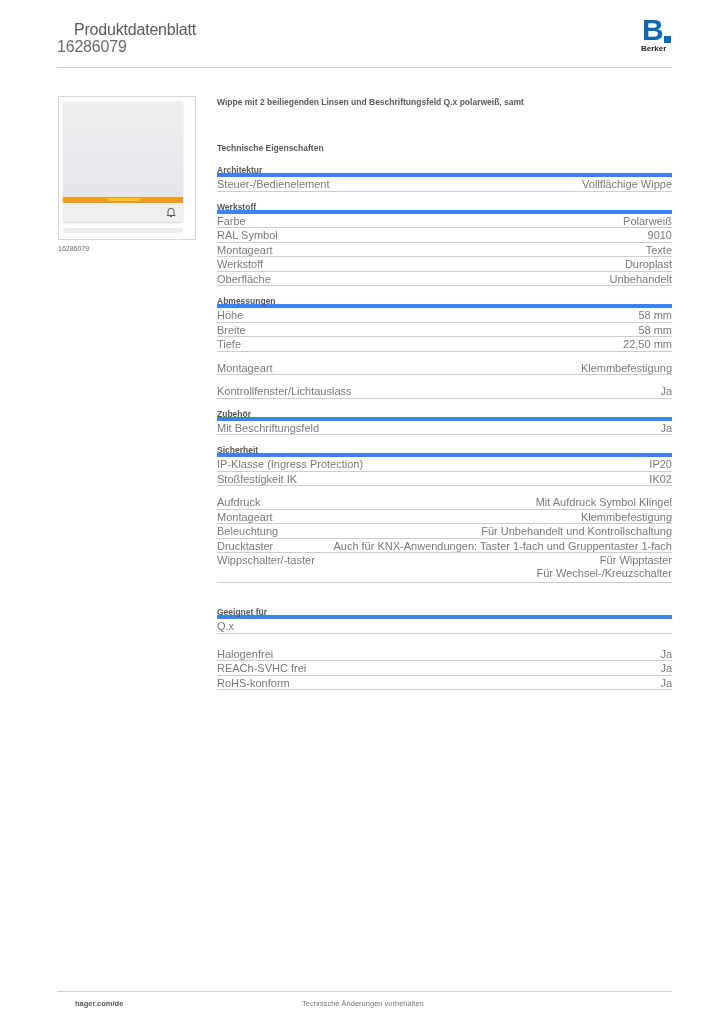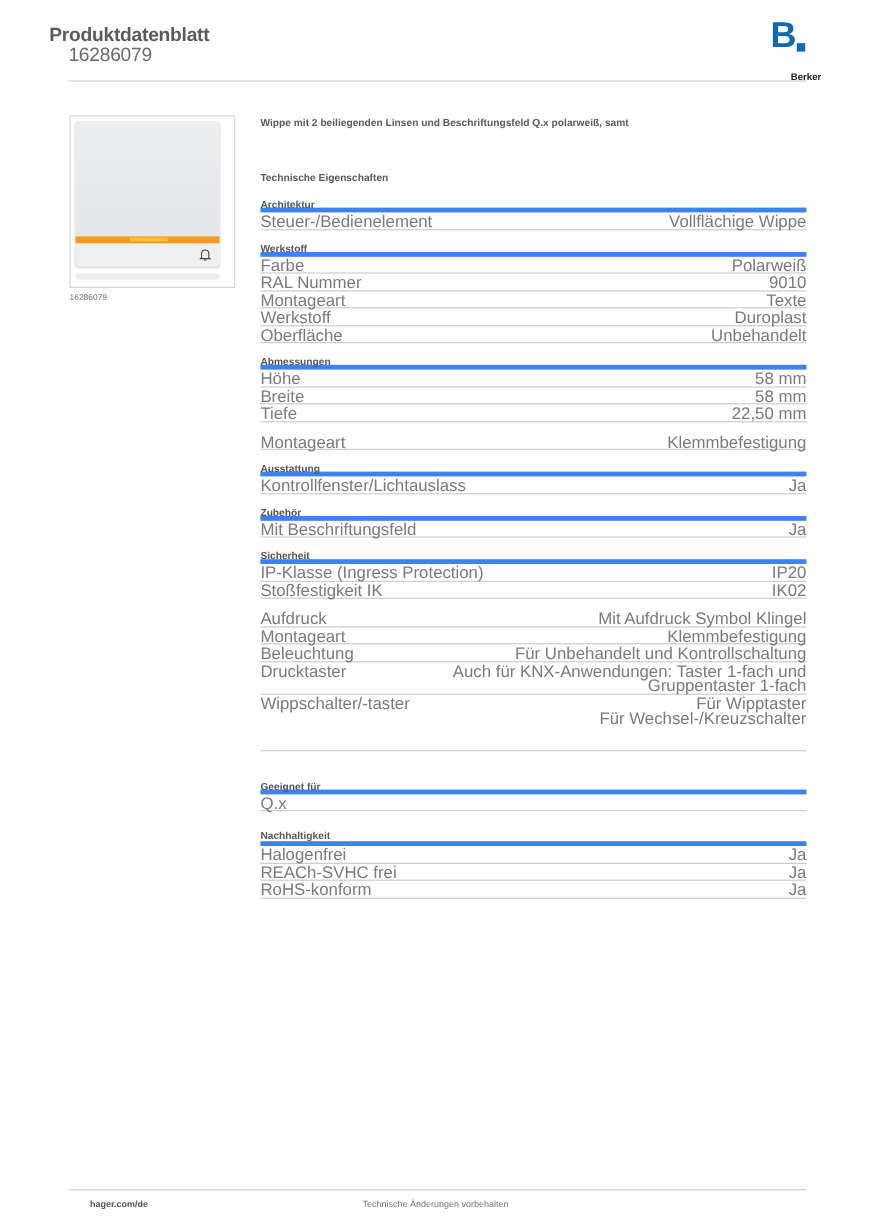--- a/index.html
+++ b/index.html
@@ -4,44 +4,44 @@
   <style>
     * { box-sizing: border-box; margin: 0; padding: 0; }
     html, body { width: 724px; height: 1024px; background: #ffffff; }
     body {
       position: relative;
       font-family: "Liberation Sans", sans-serif;
       color: #555;
       overflow: hidden;
     }
     .header-title {
-      position: absolute; left: 41px; top: 21px;
-      font-size: 16px; font-weight: bold; color: #5a5a5a; letter-spacing: -0.2px;
+      position: absolute; left: 74px; top: 21px;
+      font-size: 16px; font-weight: normal; color: #5a5a5a; letter-spacing: -0.2px;
     }
     .header-number {
       position: absolute; left: 57px; top: 38px;
       font-size: 16px; color: #6a6a6a; letter-spacing: -0.2px;
     }
     .header-rule {
       position: absolute; left: 57px; top: 67px; width: 615px; height: 1px; background: #cfcfcf;
     }
     .logo {
       position: absolute; left: 638px; top: 15px; width: 40px; height: 40px;
     }
     .logo-b {
       position: absolute; left: 4px; top: 0px;
       font-size: 30px; font-weight: bold; color: #0a6ab3; line-height: 30px;
       font-family: "Liberation Sans", sans-serif;
     }
     .logo-dot {
       position: absolute; left: 26px; top: 21px; width: 7px; height: 7px; background: #0a6ab3;
     }
     .logo-text {
-      position: absolute; left: 21px; top: 29px;
-      font-size: 8px; font-weight: bold; color: #222; letter-spacing: 0px; margin-top: 16px;
+      position: absolute; left: 3px; top: 29px;
+      font-size: 8px; font-weight: bold; color: #222; letter-spacing: 0px;
     }
     
     .product-frame {
       position: absolute; left: 58px; top: 96px; width: 138px; height: 144px;
       border: 1px solid #d8d8d8; background: #fff;
     }
     .rocker {
       position: absolute; left: 4px; top: 4px; width: 120px; height: 121px;
       background: #e9eaec; border-radius: 3px;
       box-shadow: 0 1px 2px rgba(0,0,0,0.18);
@@ -78,21 +78,21 @@
     .tech-heading {
       margin-top: 32px; font-size: 8.5px; font-weight: bold; color: #5a5a5a; height: 14px; line-height: 14px;
     }
     .section { margin-top: 9px; }
     .section-title {
       font-size: 8.5px; font-weight: bold; color: #555; line-height: 12px; height: 13px;
       border-bottom: 4px solid #3b82f6;
     }
     .row {
       display: flex; justify-content: space-between; align-items: flex-start;
-      font-size: 14px; color: #7a7a7a; line-height: 12.5px; min-height: 14.5px;
+      font-size: 11px; color: #7a7a7a; line-height: 12.5px; min-height: 14.5px;
       padding-top: 1px;
       border-bottom: 1px solid #cdcdcd;
     }
     .row .val { text-align: right; }
     .row .val span { display: block; }
     .spacer-lg { height: 14px; }
     
     .footer-rule {
       position: absolute; left: 57px; top: 991px; width: 615px; height: 1px; background: #cfcfcf;
     }
@@ -145,21 +145,21 @@
     </div>
   </div>
 
   <div class="section">
     <div class="section-title">Werkstoff</div>
     <div class="row">
       <span>Farbe</span>
       <span class="val">Polarweiß</span>
     </div>
     <div class="row">
-      <span>RAL Nummer</span>
+      <span>RAL Symbol</span>
       <span class="val">9010</span>
     </div>
     <div class="row">
       <span>Montageart</span>
       <span class="val">Texte</span>
     </div>
     <div class="row">
       <span>Werkstoff</span>
       <span class="val">Duroplast</span>
     </div>
@@ -186,21 +186,20 @@
   </div>
 
   <div class="section">
     <div class="row">
       <span>Montageart</span>
       <span class="val">Klemmbefestigung</span>
     </div>
   </div>
 
   <div class="section">
-    <div class="section-title">Ausstattung</div>
     <div class="row">
       <span>Kontrollfenster/Lichtauslass</span>
       <span class="val">Ja</span>
     </div>
   </div>
 
   <div class="section">
     <div class="section-title">Zubehör</div>
     <div class="row">
       <span>Mit Beschriftungsfeld</span>
@@ -230,41 +229,40 @@
       <span class="val">Klemmbefestigung</span>
     </div>
     <div class="row">
       <span>Beleuchtung</span>
       <span class="val">Für Unbehandelt und Kontrollschaltung</span>
     </div>
     <div class="row">
       <span>Drucktaster</span>
       <span class="val">Auch für KNX-Anwendungen: Taster 1-fach und Gruppentaster 1-fach</span>
     </div>
-    <div class="row" style="padding-bottom:20px;">
+    <div class="row" style="padding-bottom:3px;">
       <span>Wippschalter/-taster</span>
       <span class="val">
         <span>Für Wipptaster</span>
         <span>Für Wechsel-/Kreuzschalter</span>
       </span>
     </div>
   </div>
 
   <div class="spacer-lg"></div>
 
   <div class="section">
     <div class="section-title">Geeignet für</div>
     <div class="row">
       <span>Q.x</span>
       <span class="val"></span>
     </div>
   </div>
 
   <div class="section" style="margin-top:13px;">
-    <div class="section-title" style="height:16px; line-height:14px;">Nachhaltigkeit</div>
     <div class="row">
       <span>Halogenfrei</span>
       <span class="val">Ja</span>
     </div>
     <div class="row">
       <span>REACh-SVHC frei</span>
       <span class="val">Ja</span>
     </div>
     <div class="row">
       <span>RoHS-konform</span>

